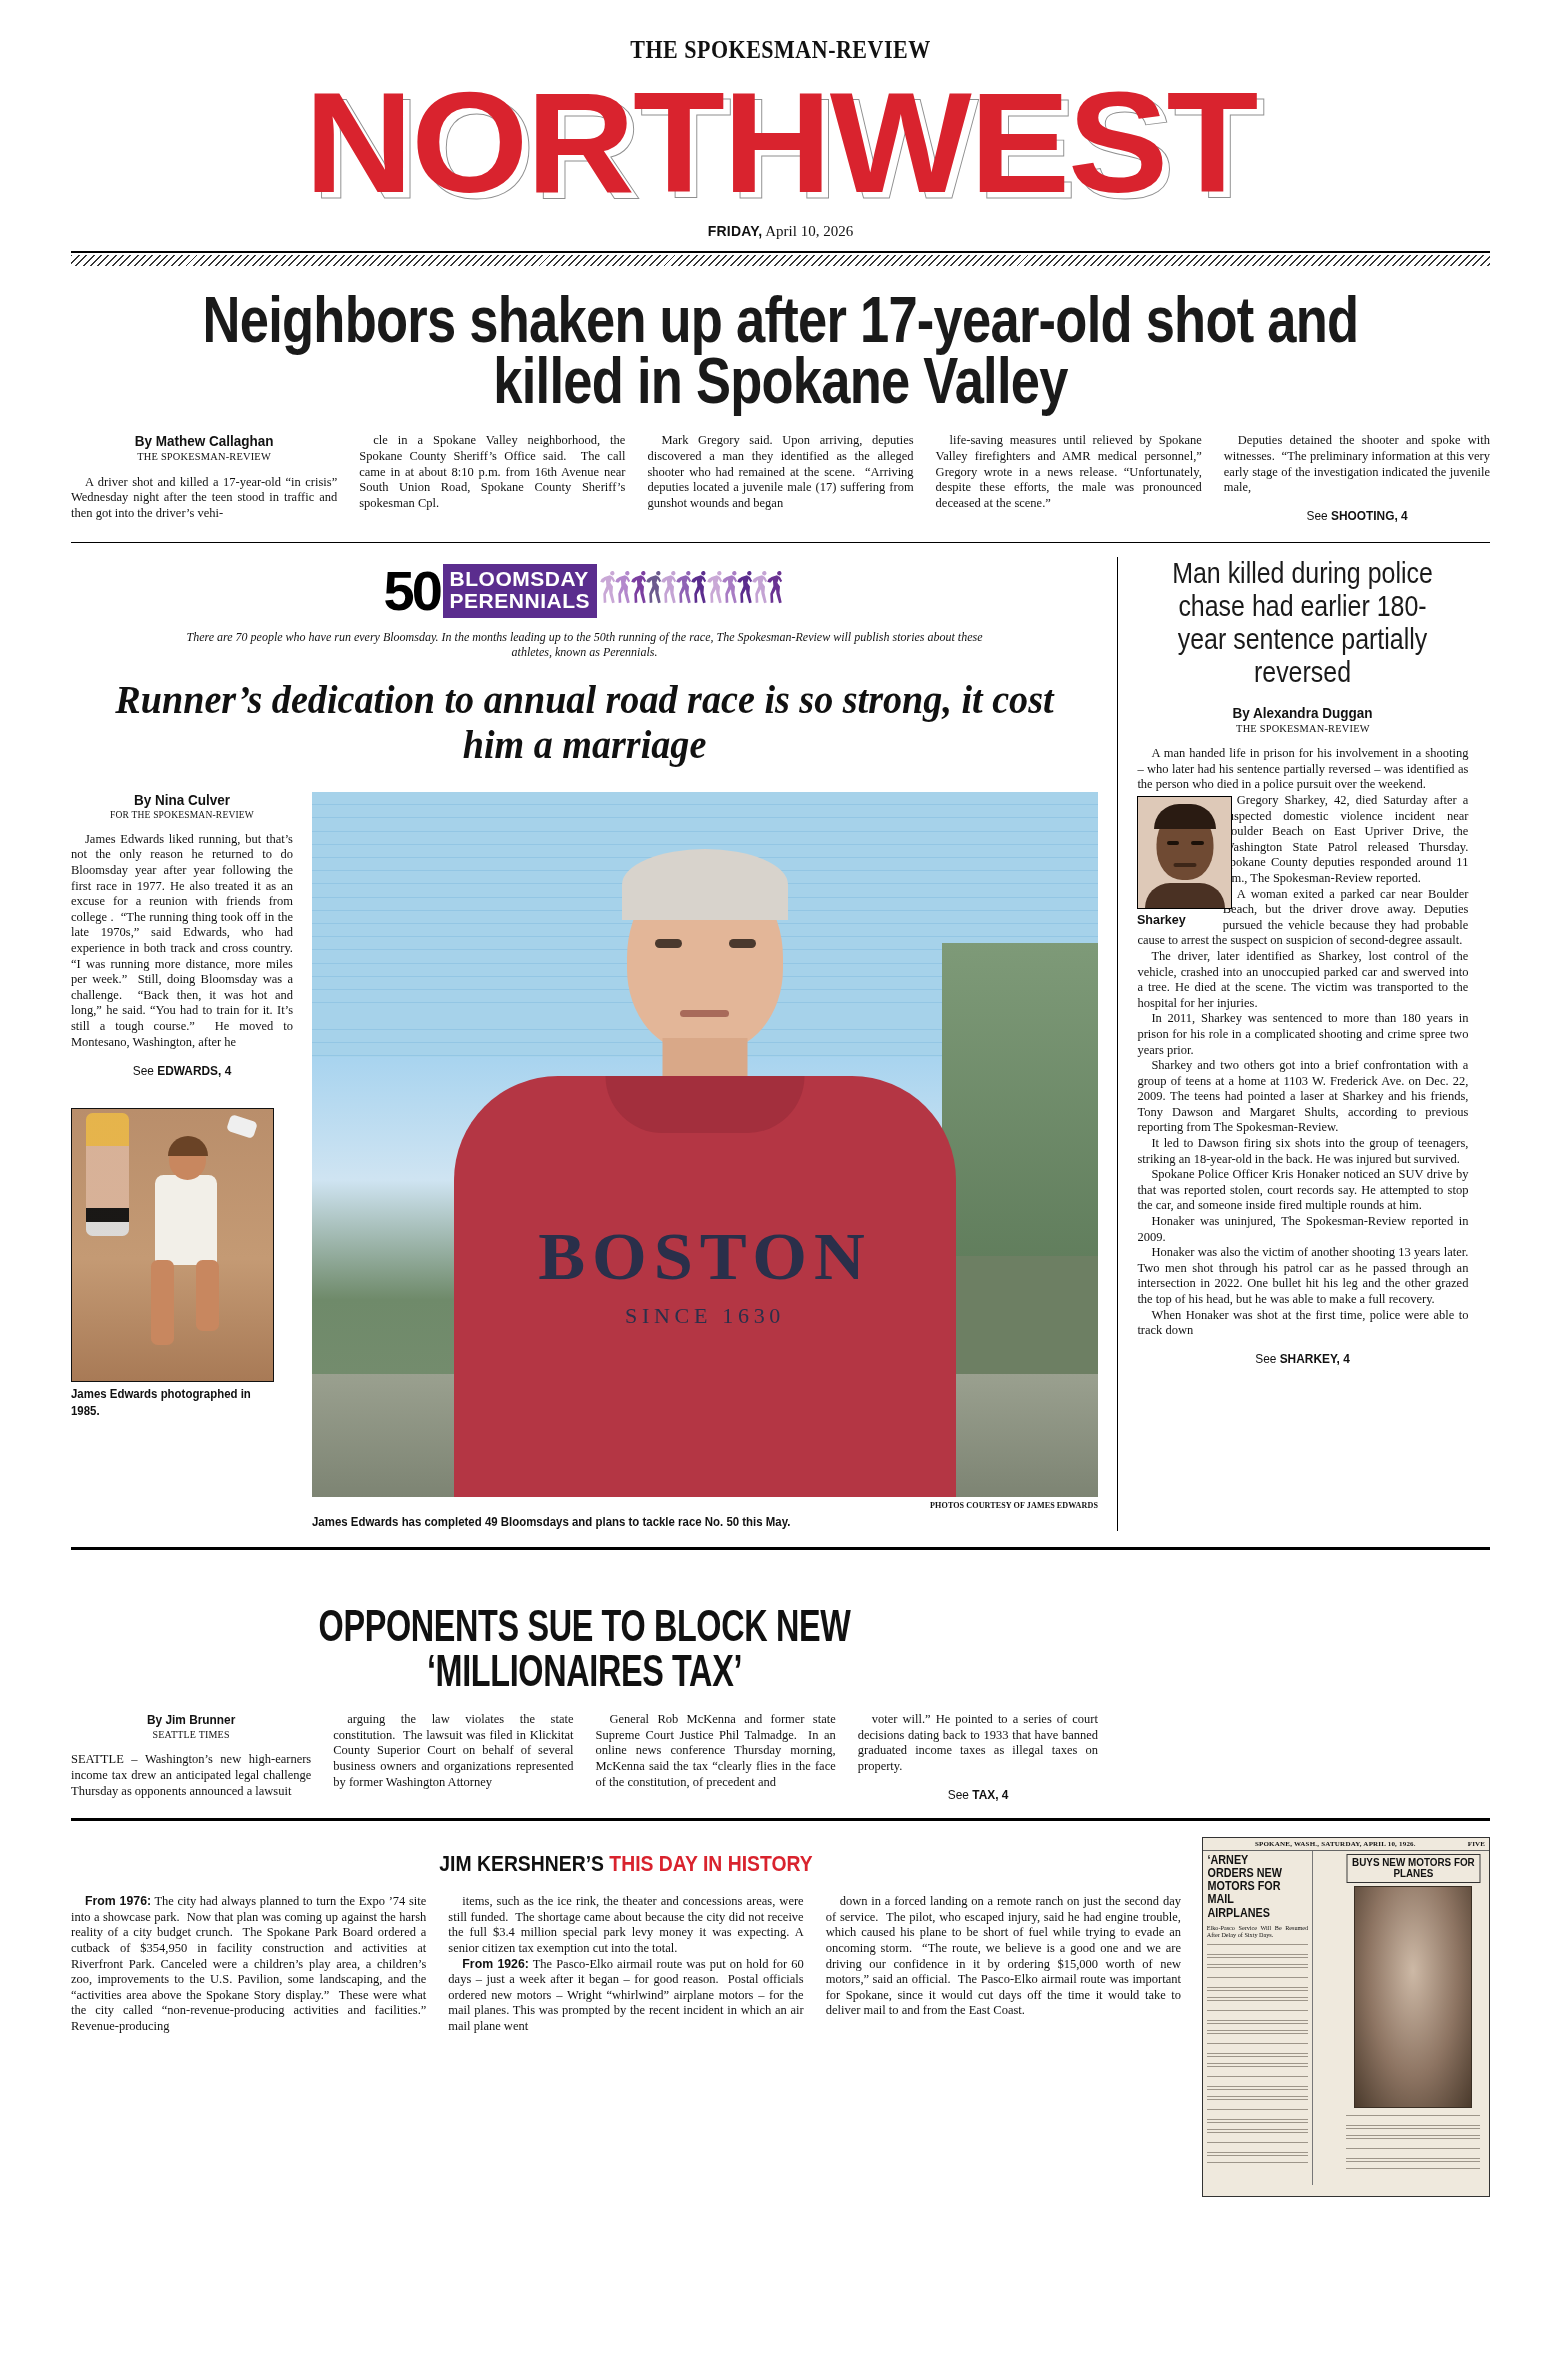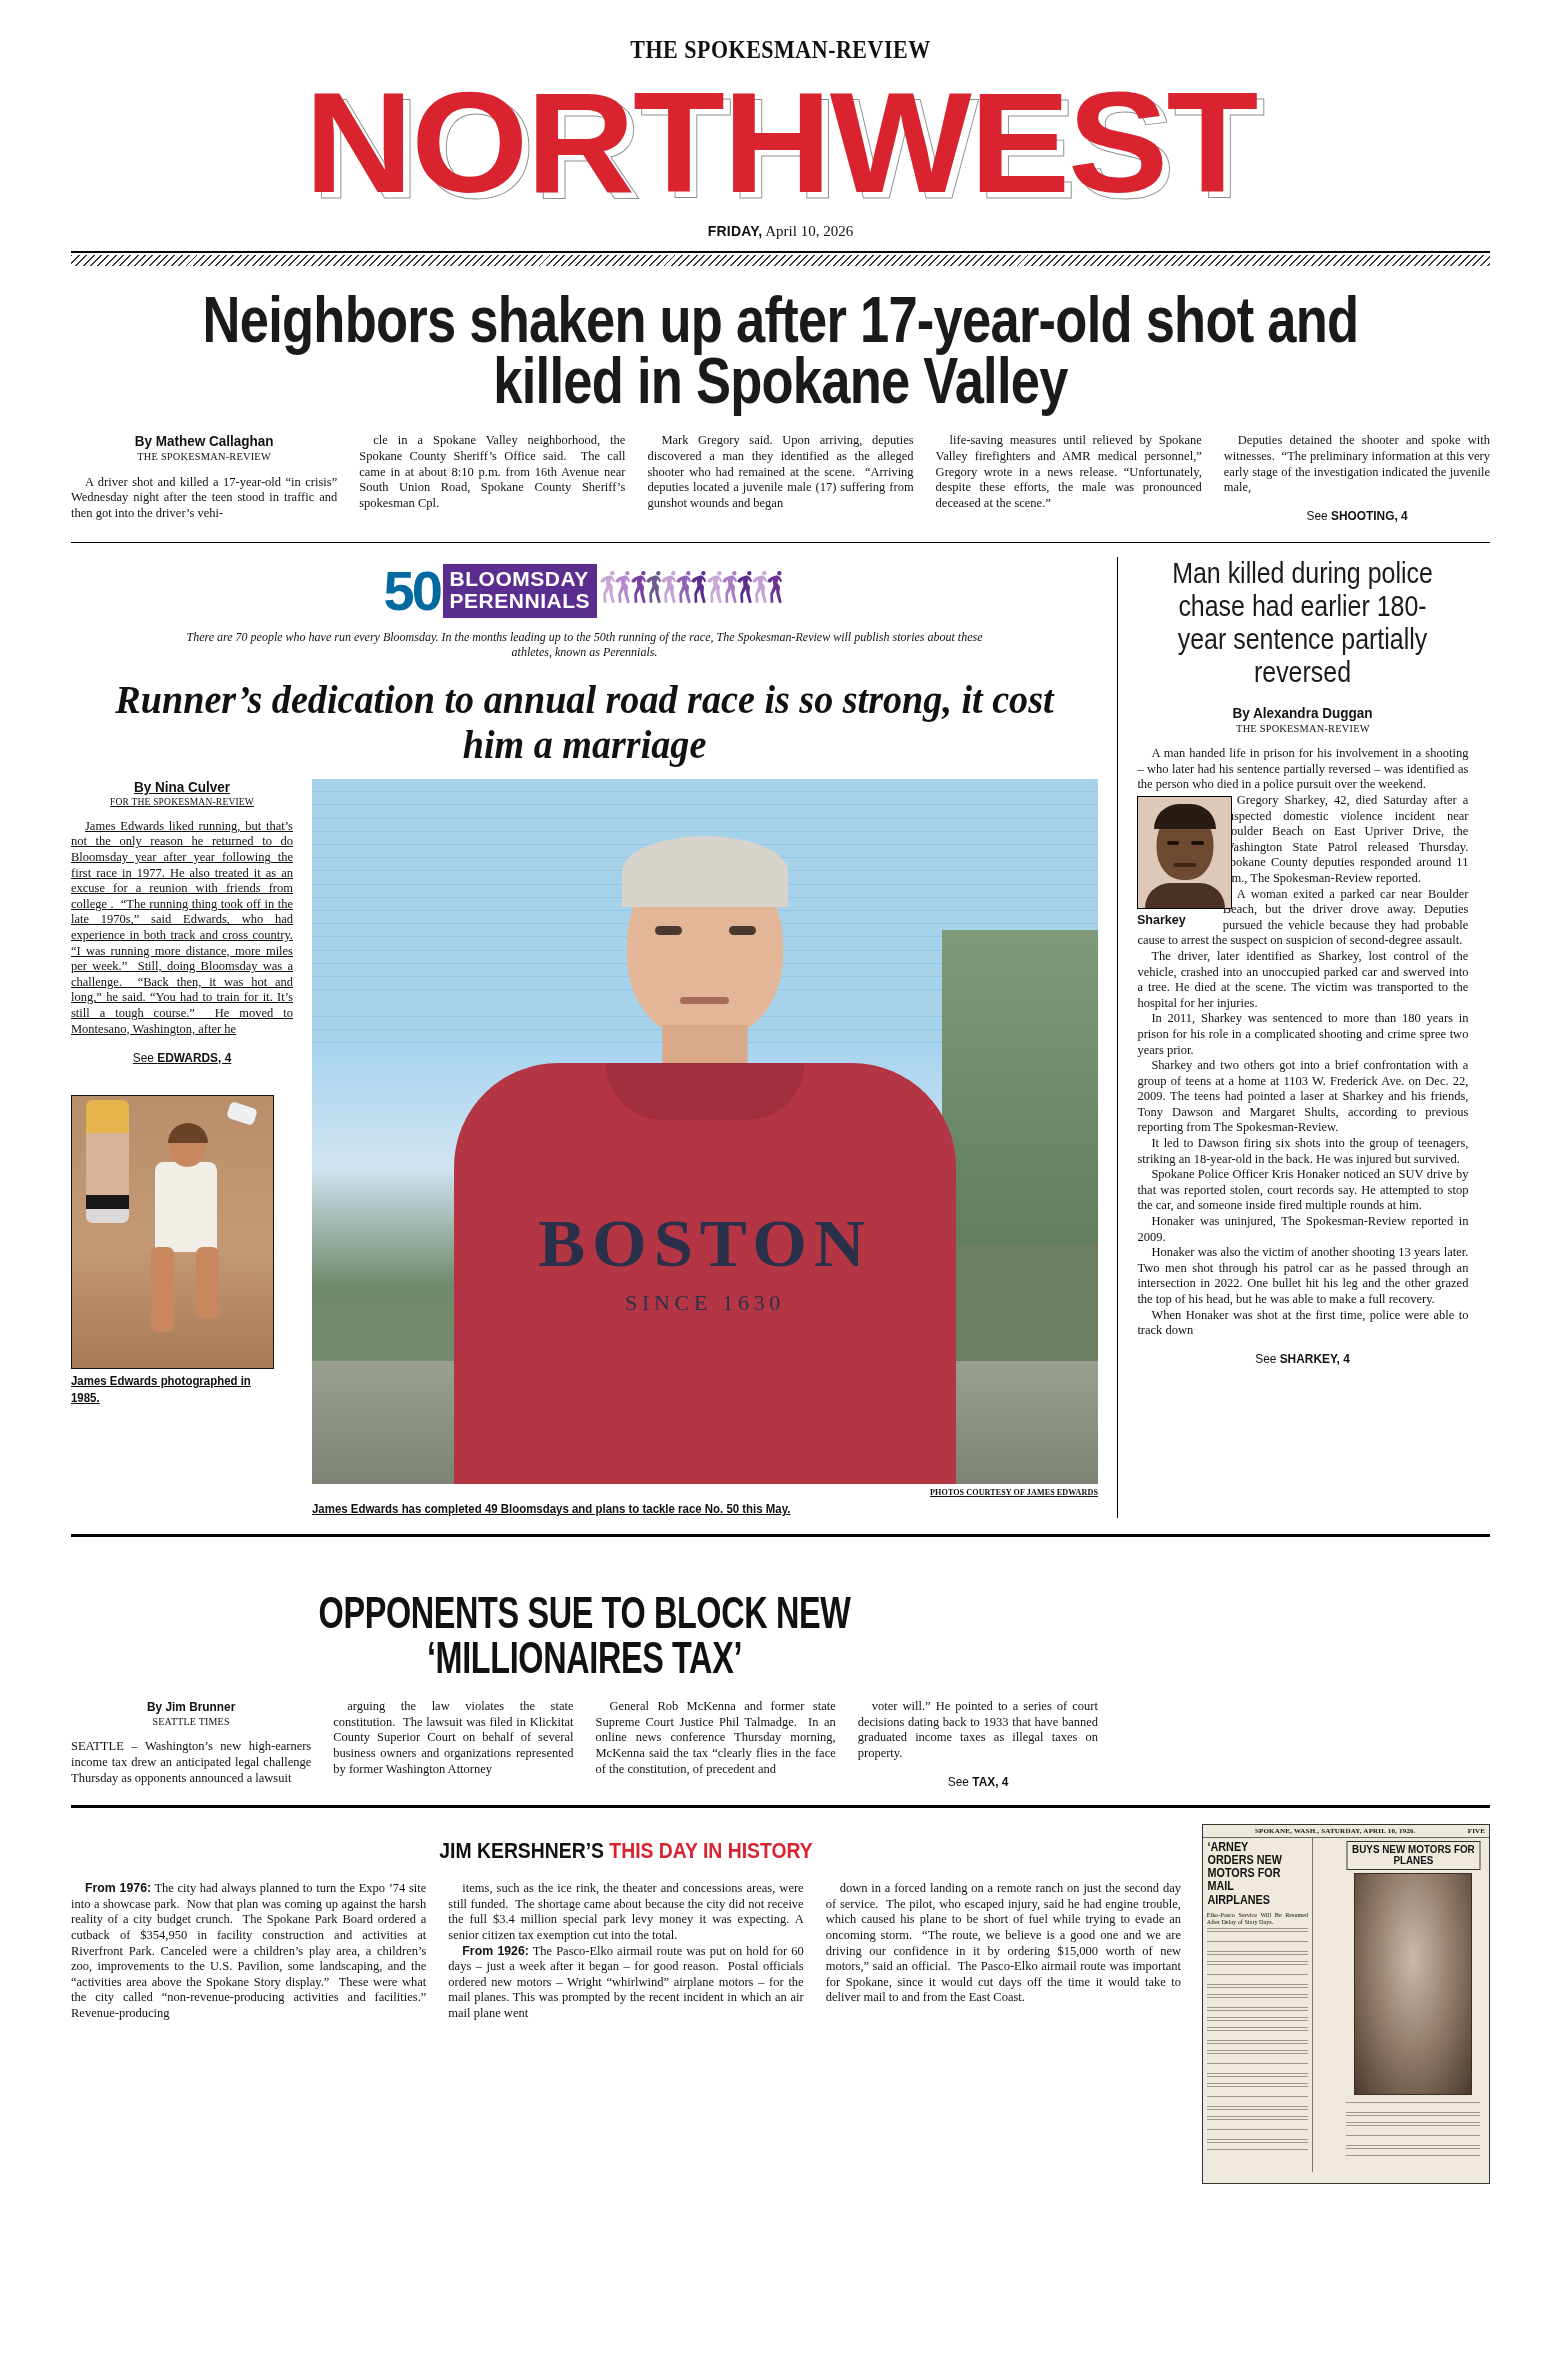--- a/index.html
+++ b/index.html
@@ -100,21 +100,21 @@
   }
   .jump b{ font-weight:bold; }
 
   .hr-thin { border-top:0.9px solid #000; margin:16px 0; }
   .hr-double{ border-top:2.4px solid #000; border-bottom:1.4px solid #000; height:3.3px; margin:16px 0;}
 
   
   .bloom-flag { display:flex; align-items:center; justify-content:center; gap:0px; margin-top:6.6px;}
   .bloom-50{
     font-family:"Liberation Sans",sans-serif; font-weight:bold;
-    font-size:56px; line-height:49px; color:#0369a1;
+    font-size:56px; line-height:49px; color:#000000;
     letter-spacing:-2.8px;
   }
   .bloom-box{
     background:#5b2d8e; color:#fff; padding:4.7px 6.6px 5.7px 6.6px;
     font-family:"Liberation Sans",sans-serif; font-weight:bold;
     font-size:21px; line-height:22px; letter-spacing:0.5px; margin-left:2.8px;
   }
   .runners{ display:flex; align-items:flex-end; margin-left:0.9px; }
   .runner{ width:18px; height:44px; }
   .bloom-sub{
@@ -307,21 +307,21 @@
               <svg viewBox="0 0 40 100" class="runner" style="margin-left: -2.8px;">
                 <path fill="#6a3392" d="M24 6 a5 5 0 1 1 -0.1 0.1 z M22 14 l7 4 l5 9 l-4 3 l-4 -7 l-3 8 l6 9 l-1 14 l5 22 l-6 2 l-6 -22 l-1 -10 l-7 12 l1 18 l-6 1 l-1 -21 l7 -17 l-1 -14 l-6 6 l-7 -2 l3 -6 l7 -5 z"></path>
               </svg>
             </div>
       </div>
 
       <div class="bloom-sub">There are 70 people who have run every Bloomsday. In the months leading up to the 50th running of the race, The Spokesman-Review will publish stories about these athletes, known as Perennials.</div>
 
       <div class="feature-hl">Runner’s dedication to annual road race is so strong, it cost him a marriage</div>
 
-      <div style="display:flex; gap:19px; margin-top:12px;text-decoration:underline;">
+      <div style="display:flex; gap:19px; margin-top:25px;">
         <div style="width:222px;">
           <div class="byline">By Nina Culver</div>
           <div class="byline-org" style="font-size:9.5px;">FOR THE SPOKESMAN-REVIEW</div>
           <div class="body-txt">
                 <p>James Edwards liked running, but that’s not the only reason he returned to do Bloomsday year after year following the first race in 1977. He also treated it as an excuse for a reunion with friends from college .&nbsp;&nbsp;“The running thing took off in the late 1970s,” said Edwards, who had experience in both track and cross country. “I was running more distance, more miles per week.”&nbsp;&nbsp;Still, doing Bloomsday was a challenge.&nbsp;&nbsp;“Back then, it was hot and long,” he said. “You had to train for it. It’s still a tough course.”&nbsp;&nbsp;He moved to Montesano, Washington, after he</p>
               </div>
           <div class="jump"><span>See </span><b>EDWARDS, 4</b></div>
 
           <div class="photo" style="width:203px; height:274px; margin-top:30px; border:1.4px solid #111;
                background:linear-gradient(to bottom,#b98e6b 0%,#c49a74 55%,#a87a56 100%);">

